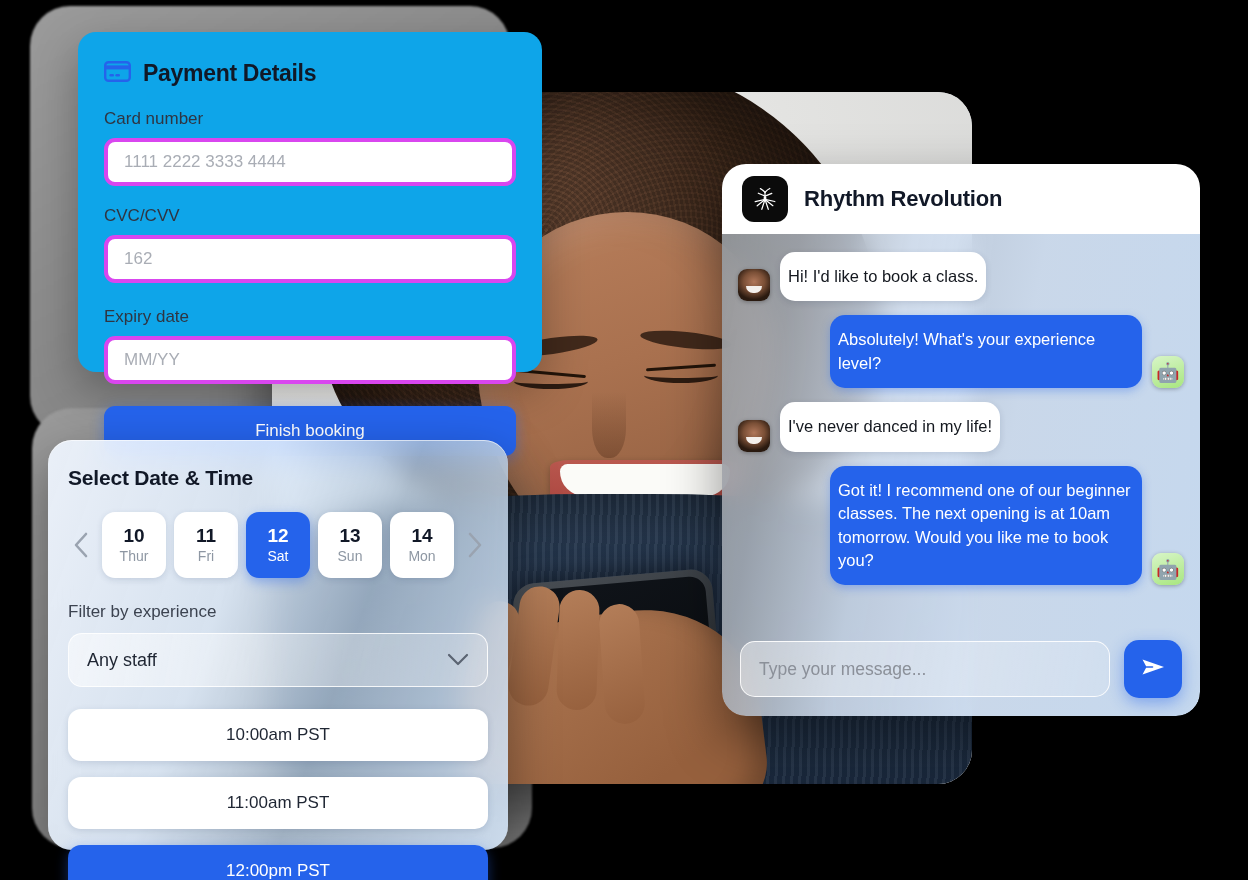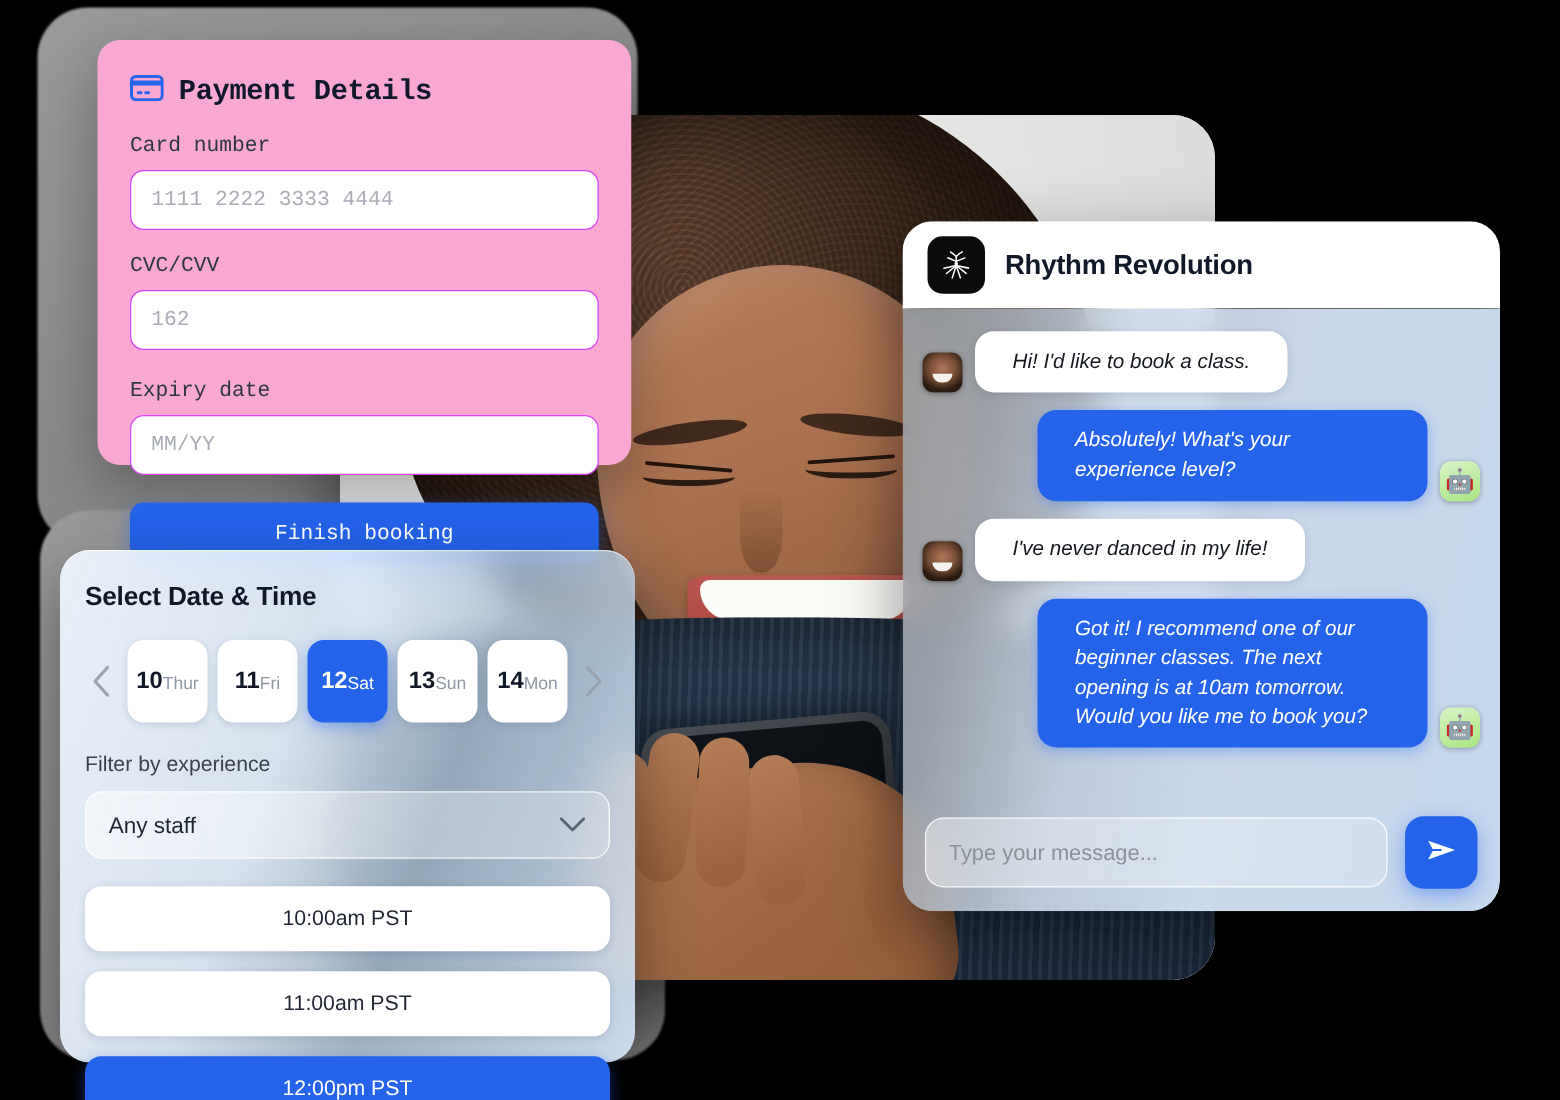--- a/index.html
+++ b/index.html
@@ -115,31 +115,30 @@
     filter: blur(1px);
   }
   .bd-1 { left:30px; top:6px; width:480px; height:430px; }
   .bd-2 { left:32px; top:408px; width:500px; height:440px; }
 
   
   .card { position:absolute; border-radius:22px; }
 
   
   #payment-card {
-    left:78px; top:32px; width:427px; height:340px;
-    background:#f9a8d4; border-radius:18px;
+    left:78px; top:32px; width:464px; height:340px;
+    background:#0ea5e9; border-radius:18px;
     box-shadow: 0 18px 46px rgba(0,0,0,.30);
     padding: 28px 26px;
-    font-family: Liberation Mono, monospace;
   }
   .pay-head { display:flex; align-items:center; gap:12px; margin-bottom:22px; }
   .pay-title { font-size:23px; font-weight:700; color:#111827; letter-spacing:-.3px; }
   .field-label { font-size:17px; color:#2f3542; margin-bottom:9px; }
   .field {
-    height:48px; border:1px solid #d946ef; border-radius:11px;
+    height:48px; border:4px solid #d946ef; border-radius:11px;
     display:flex; align-items:center; padding:0 16px;
     font-size:17px; color:#a9adb5; background:#fff;
   }
   .row2 { display:flex; gap:24px; margin-top:20px;flex-direction:column; }
   .row2 > div { flex:1; }
   .btn-primary {
     margin-top:22px; height:50px; width:100%;
     background:#2563eb; color:#fff; border:none; border-radius:11px;
     font-size:17px; font-family:inherit; cursor:pointer;
     box-shadow: 0 4px 14px rgba(37,99,235,.45);
@@ -156,21 +155,21 @@
     padding:26px 20px 22px;
   }
   .dt-title { font-size:21px; font-weight:700; color:#111827; letter-spacing:-.2px; }
   .day-row { display:flex; align-items:center; gap:8px; margin-top:22px; }
   .arrow-btn {
     width:26px; height:44px; display:flex; align-items:center; justify-content:center;
     cursor:pointer; flex:0 0 auto;
   }
   .day-chip {
     flex:1 1 0; height:66px; border-radius:13px; background:#fff;
-    display:flex; flex-direction:row; align-items:center; justify-content:center;
+    display:flex; flex-direction:column; align-items:center; justify-content:center;
     box-shadow: 0 2px 6px rgba(25,50,90,.14); cursor:pointer;
   }
   .day-chip .num { font-size:19px; font-weight:700; color:#111827; line-height:1.05; }
   .day-chip .dow { font-size:14px; color:#8e97a3; margin-top:2px; }
   .day-chip.sel { background:#2563eb; box-shadow:0 4px 12px rgba(37,99,235,.40); }
   .day-chip.sel .num, .day-chip.sel .dow { color:#fff; }
   .dt-sub { font-size:17px; color:#3c4350; margin-top:24px; }
   .select-box {
     margin-top:11px; height:54px; border-radius:14px;
     border:1px solid rgba(255,255,255,.85);
@@ -181,21 +180,21 @@
   .slot-grid { display:grid; grid-template-columns:1fr; gap:16px; margin-top:22px; }
   .slot {
     height:52px; border-radius:13px; background:#fff; color:#1f2633;
     display:flex; align-items:center; justify-content:center;
     font-size:17px; box-shadow:0 2px 7px rgba(25,50,90,.14); cursor:pointer;
   }
   .slot.sel { background:#2563eb; color:#fff; box-shadow:0 4px 13px rgba(37,99,235,.42); }
 
   
   #chat-card {
-    left:722px; top:177px; width:478px; height:552px;
+    left:722px; top:164px; width:478px; height:552px;
     border-radius:24px; overflow:hidden;
     box-shadow: 0 22px 56px rgba(0,0,0,.42);
   }
   .chat-head {
     height:70px; background:#fff; display:flex; align-items:center;
     gap:16px; padding:0 20px;
   }
   .logo-tile {
     width:46px; height:46px; border-radius:12px; background:#0b0b0b;
     display:flex; align-items:center; justify-content:center; flex:0 0 auto;
@@ -222,21 +221,21 @@
   }
   .avatar.user::after{
     content:""; position:absolute; left:8px; top:17px; width:16px; height:7px;
     background:#f4f0ec; border-radius:0 0 10px 10px;
   }
   .avatar.bot {
     background: linear-gradient(160deg,#d8f5c8 0%, #a8e67f 100%);
     display:flex; align-items:center; justify-content:center; font-size:19px;
     line-height:1;
   }
-  .bubble { max-width:312px; padding:13px 30px; border-radius:15px; font-size:16.5px; line-height:1.42;font-style:italic; }
+  .bubble { max-width:312px; padding:13px 8px; border-radius:15px; font-size:16.5px; line-height:1.42; }
   .bubble.in  { background:#fff; color:#14181f; box-shadow:0 2px 7px rgba(10,25,60,.12); }
   .bubble.out { background:#2563eb; color:#fff; box-shadow:0 3px 10px rgba(37,99,235,.35); }
   .composer { margin-top:auto; display:flex; align-items:center; gap:14px; padding:0 2px 18px; }
   .chat-input {
     flex:1; height:56px; border-radius:15px;
     border:1px solid rgba(255,255,255,.9);
     background: linear-gradient(100deg, rgba(255,255,255,.42), rgba(255,255,255,.18));
     display:flex; align-items:center; padding:0 18px;
     font-size:17.5px; color:#8b9099;
   }

